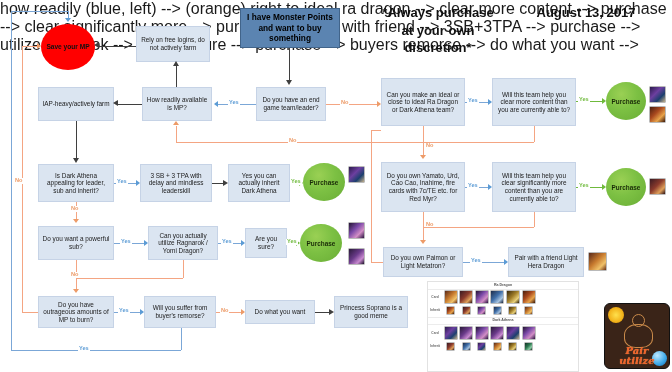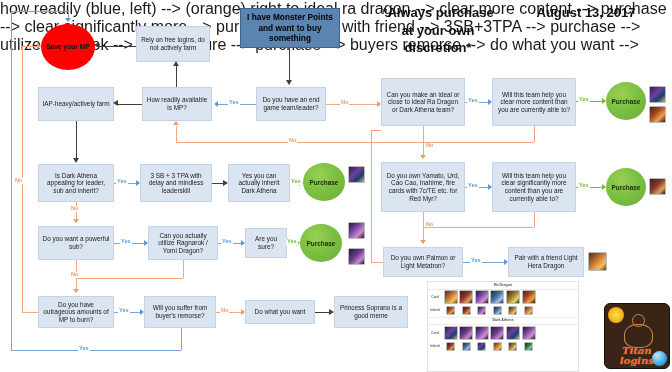--- a/index.html
+++ b/index.html
@@ -374,17 +374,17 @@
     </div>
   </div>
 
   
   <div class="logo" style="left:604px;top:303px;width:64px;height:64px;">
     <div class="logo-inner"></div>
     <div class="logo-sun" style="left:3px;top:3px;width:16px;height:16px;"></div>
     <div class="logo-orb" style="right:2px;bottom:2px;width:15px;height:15px;"></div>
     <div class="logo-head" style="left:27px;top:10px;width:11px;height:11px;"></div>
     <div class="logo-figure" style="left:19px;top:20px;width:27px;height:22px;"></div>
-    <div class="logo-text" style="top:42px;font-size:10px;">Titan</div>
-    <div class="logo-text" style="top:52px;font-size:10px;">logins</div>
+    <div class="logo-text" style="top:42px;font-size:10px;">Pair</div>
+    <div class="logo-text" style="top:52px;font-size:10px;">utilize</div>
   </div>
 
 </div>
 
 </body></html>

